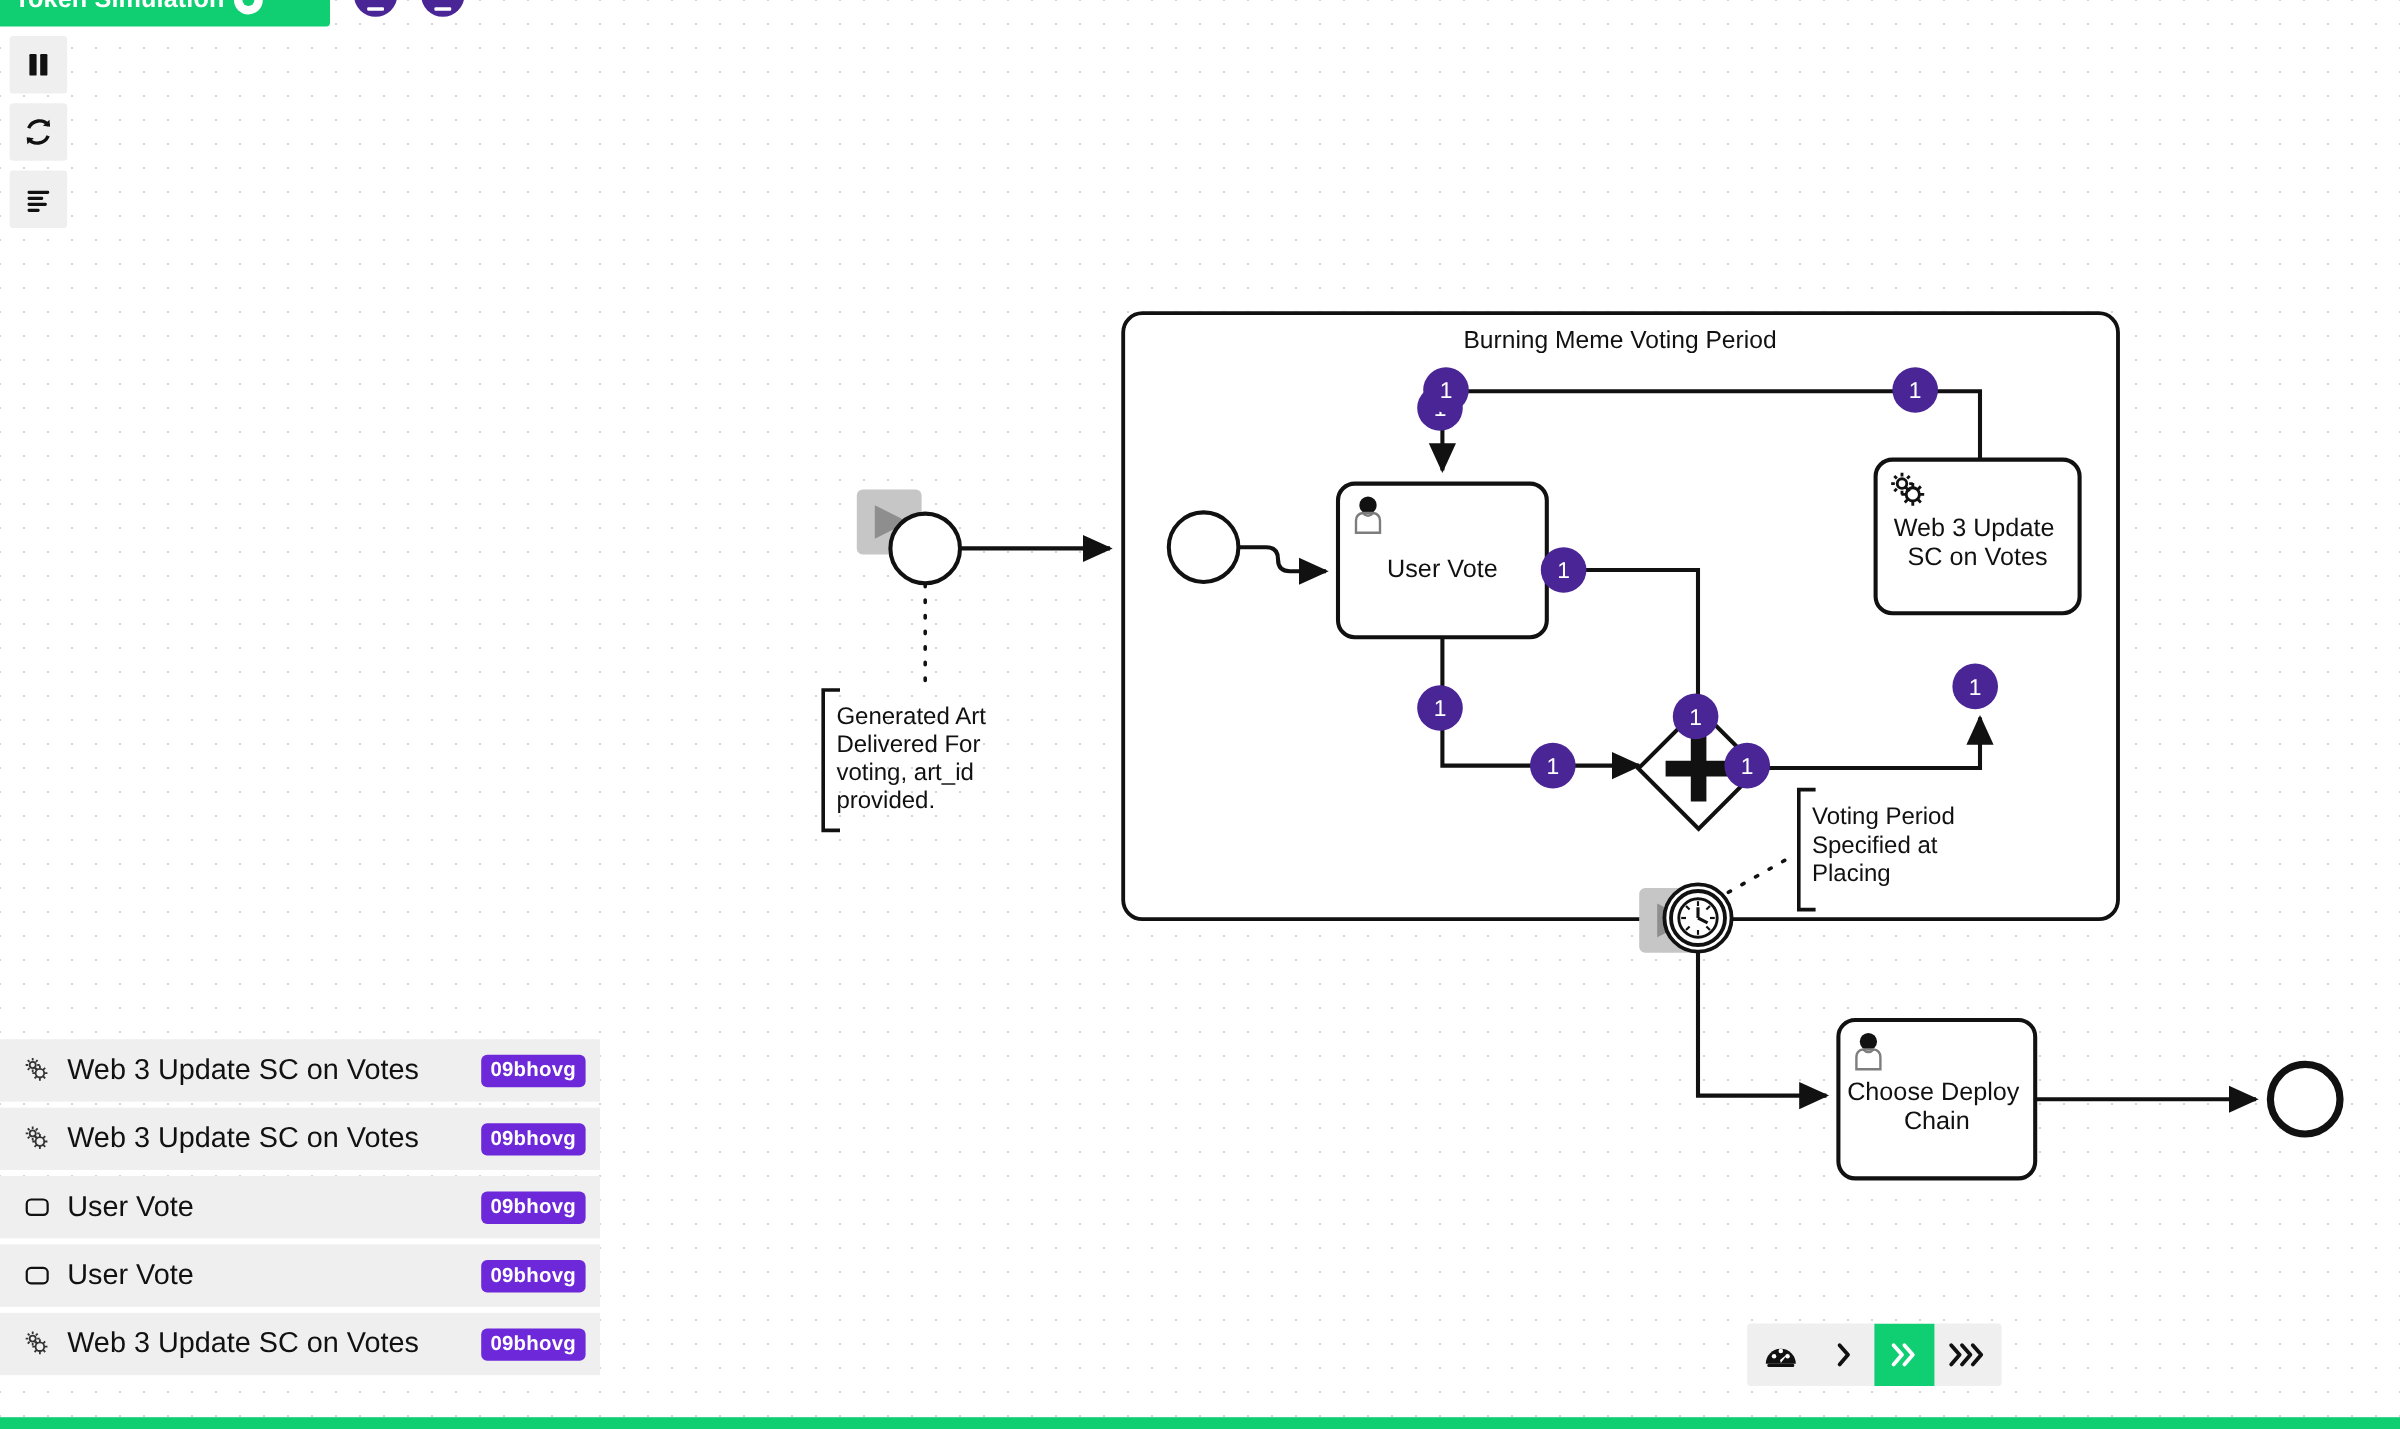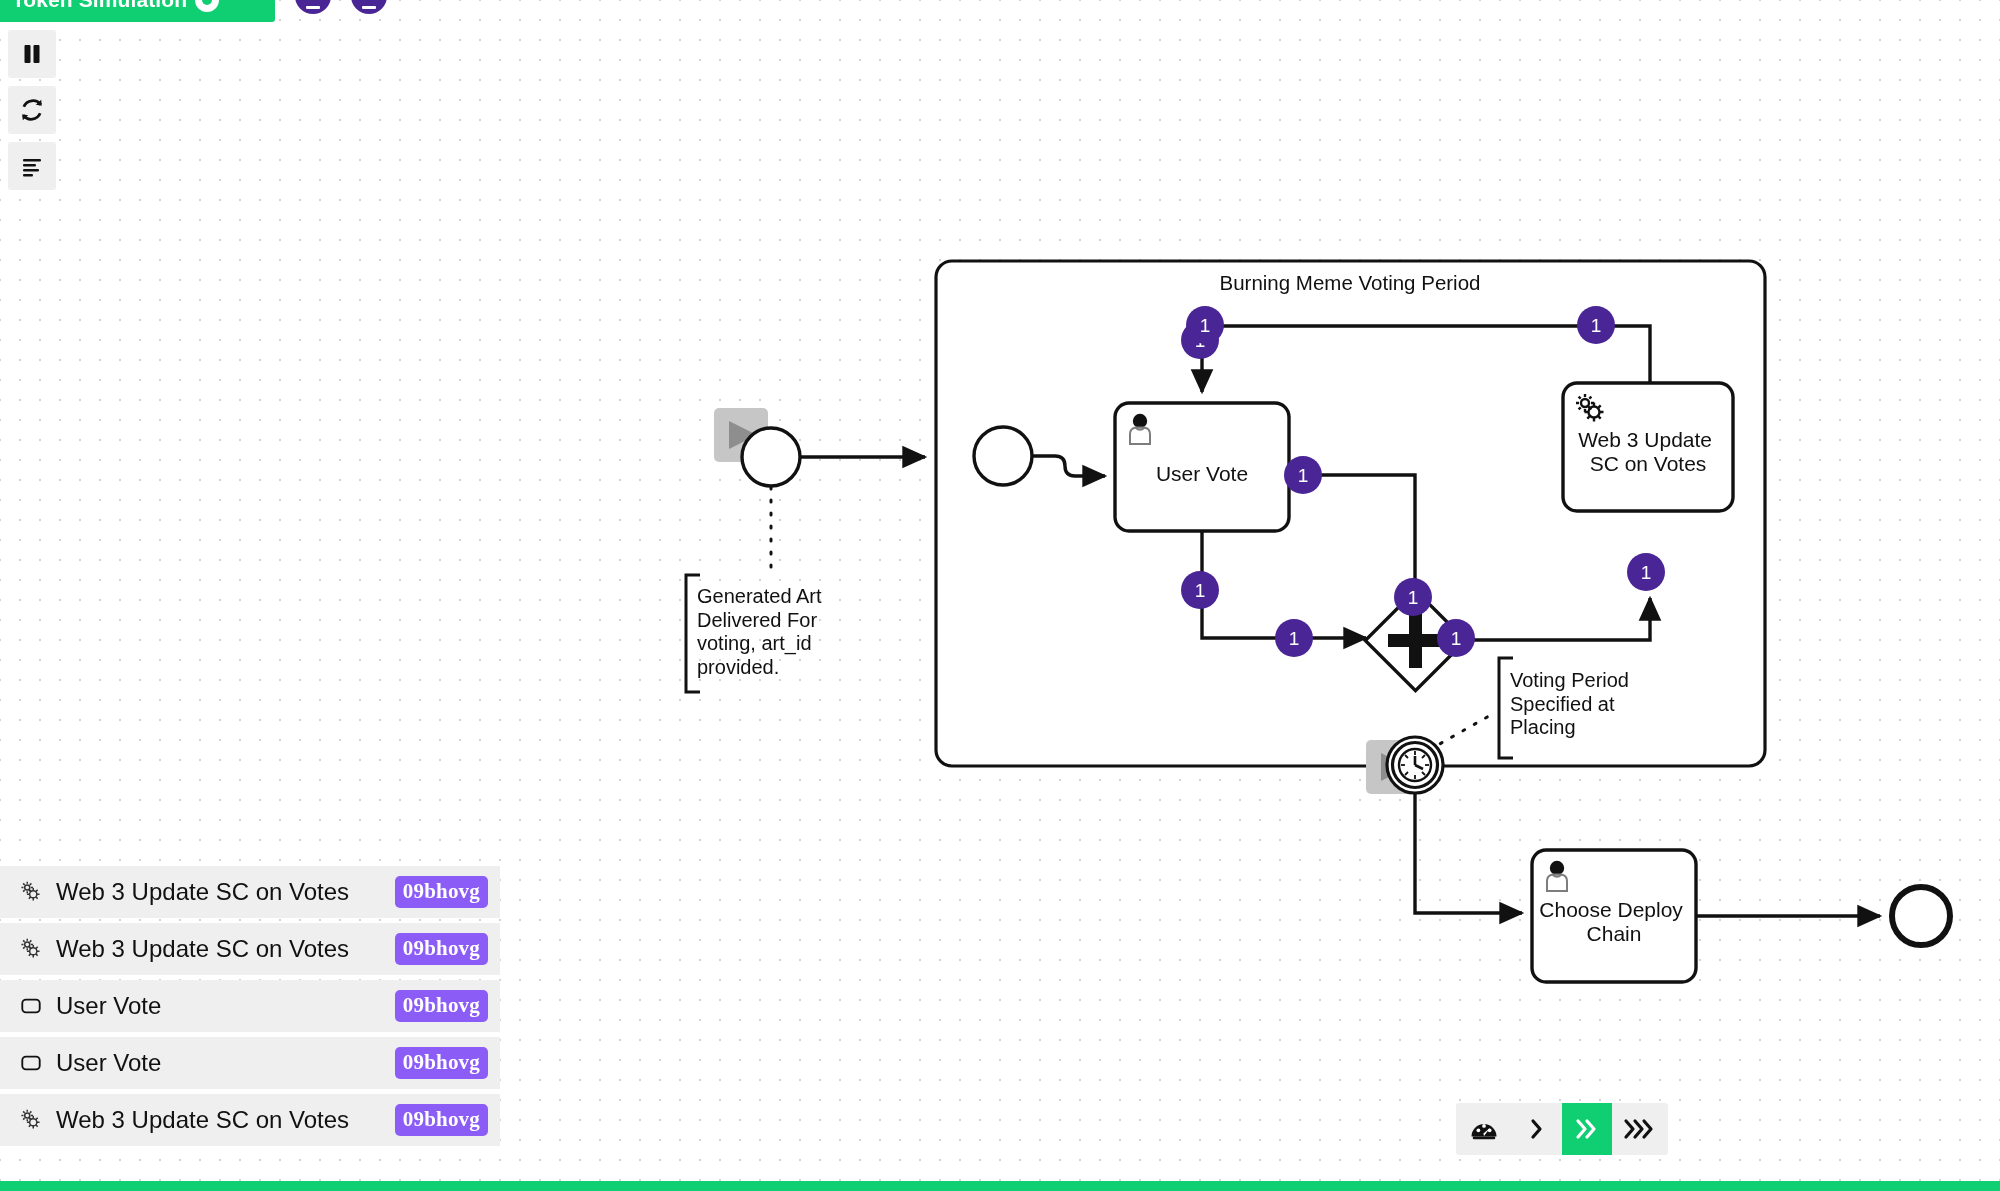--- a/index.html
+++ b/index.html
@@ -111,24 +111,24 @@
     display: flex; align-items: center; justify-content: center;
     margin-right: 12px;
   }
   .trace-label {
     font-size: 24px;
     color: #111111;
     white-space: nowrap;
     flex: 1 1 auto;
   }
   .trace-badge {
-    background: #8b5cf6;
+    background: #6d28d9;
     color: #ffffff;
-    font-family: Liberation Serif, serif;
-    font-size: 21px;
+    font-family: Liberation Sans, sans-serif;
+    font-size: 17px;
     font-weight: 700;
     border-radius: 5px;
     padding: 3px 8px 4px 8px;
     letter-spacing: .2px;
     flex: 0 0 auto;
   }
 
   
   #speed-controls {
     position: absolute;

